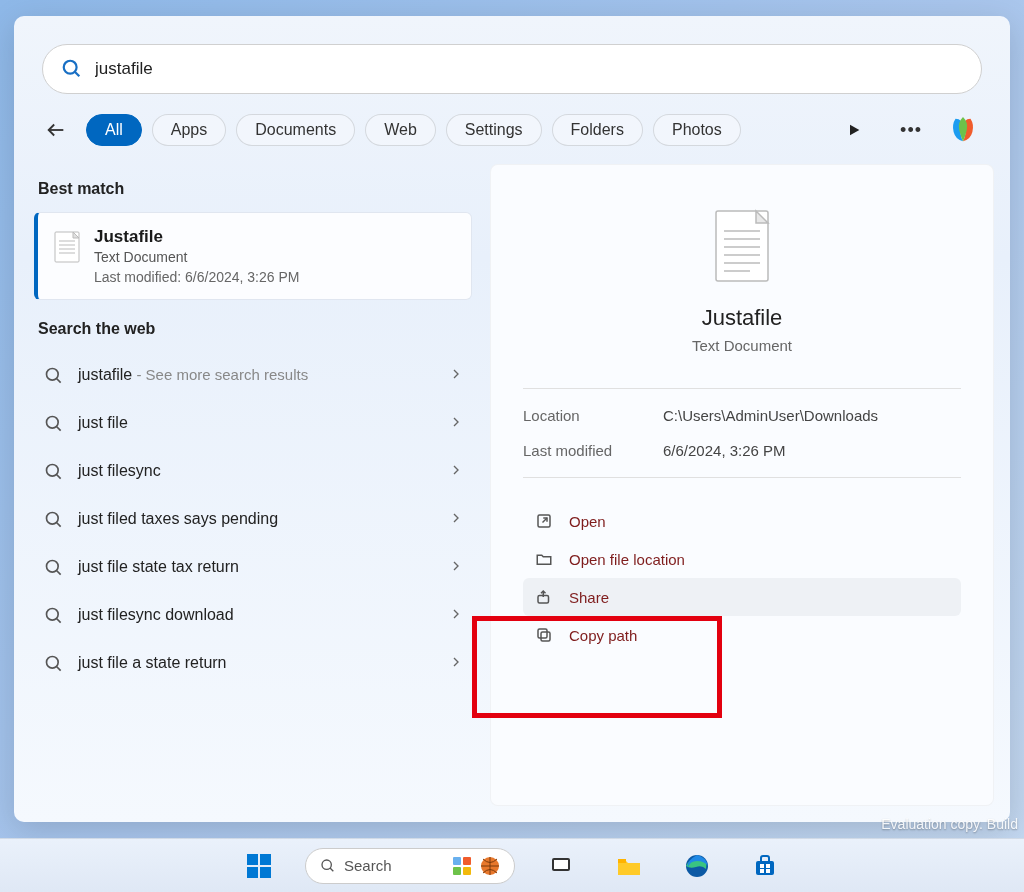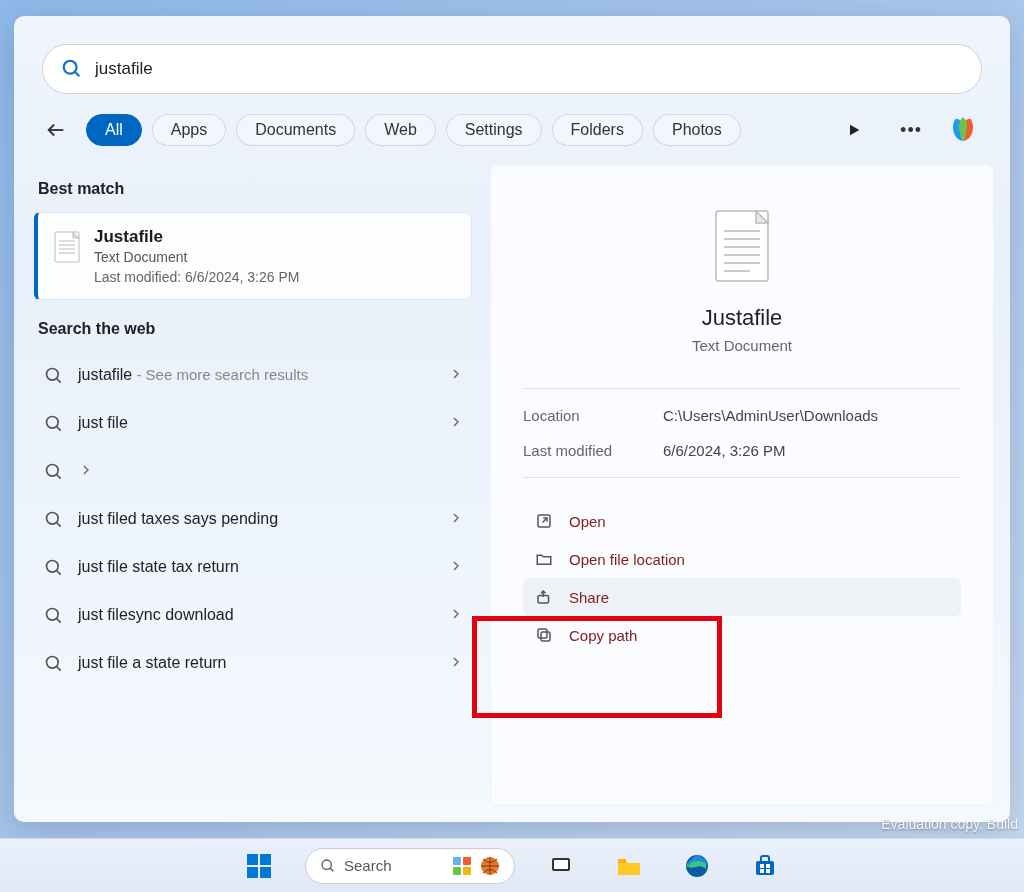--- a/index.html
+++ b/index.html
@@ -226,20 +226,21 @@
         <span class="web-label">just file</span>
         <svg class="chev" width="16" height="16" viewBox="0 0 24 24" fill="none" stroke="currentColor" stroke-width="2">
             <polyline points="9 6 15 12 9 18"></polyline>
           </svg>
       </div>
       <div class="web-item">
         <svg class="mag" viewBox="0 0 24 24" fill="none" stroke="currentColor" stroke-width="2">
             <circle cx="10" cy="10" r="7"></circle>
             <line x1="20" y1="20" x2="15" y2="15"></line>
           </svg>
+        <span class="web-label">just filesync</span>
         <svg class="chev" width="16" height="16" viewBox="0 0 24 24" fill="none" stroke="currentColor" stroke-width="2">
             <polyline points="9 6 15 12 9 18"></polyline>
           </svg>
       </div>
       <div class="web-item">
         <svg class="mag" viewBox="0 0 24 24" fill="none" stroke="currentColor" stroke-width="2">
             <circle cx="10" cy="10" r="7"></circle>
             <line x1="20" y1="20" x2="15" y2="15"></line>
           </svg>
         <span class="web-label">just filed taxes says pending</span>

